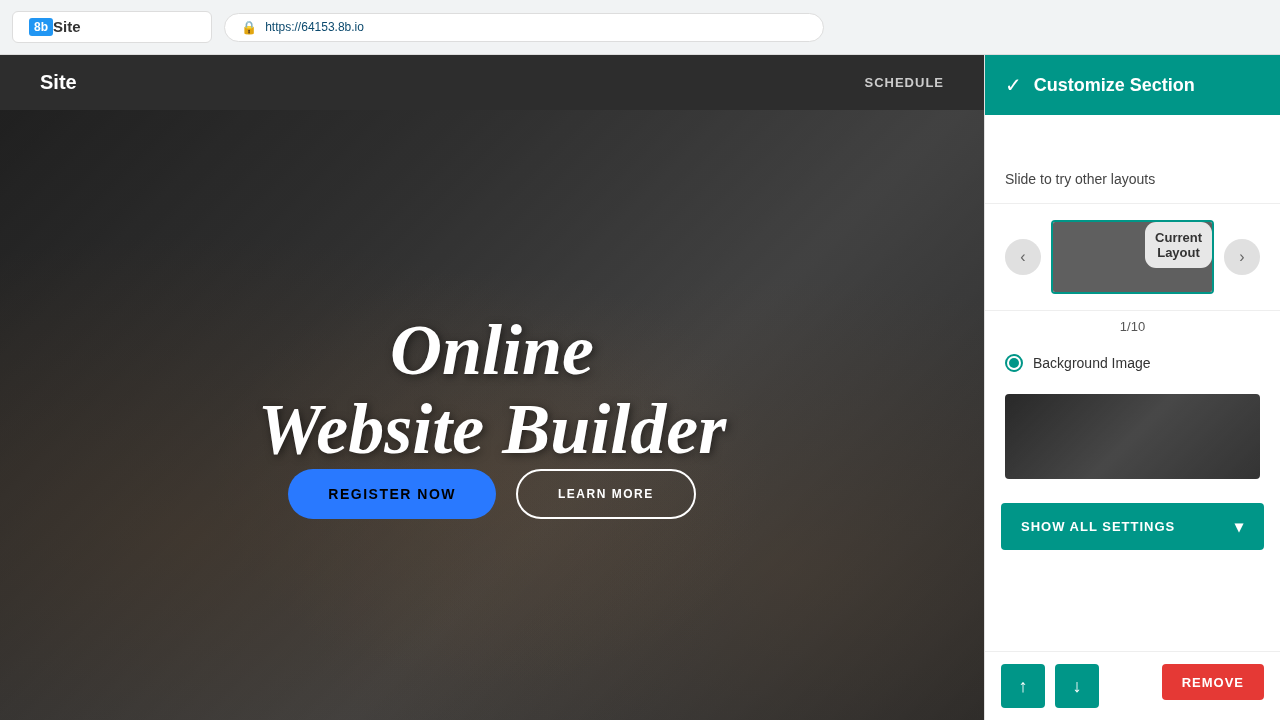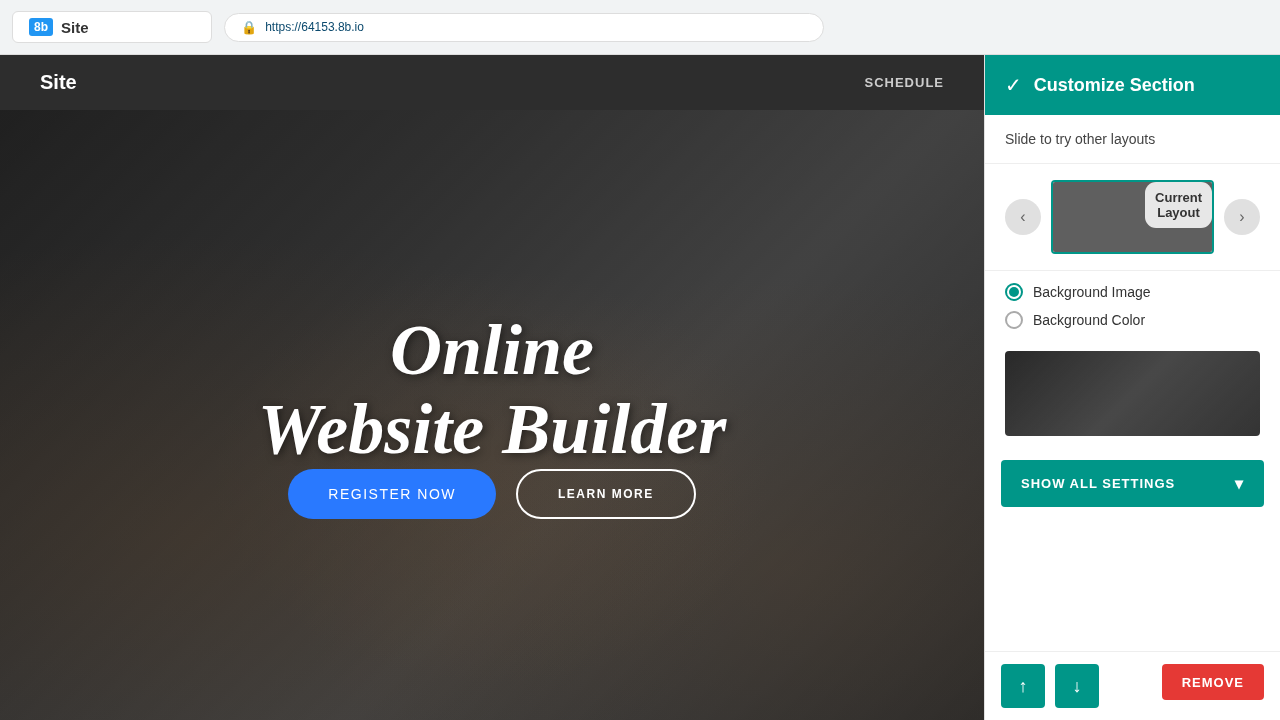--- a/index.html
+++ b/index.html
@@ -11,22 +11,20 @@
       align-items: center;
       height: 55px;
       background: #f1f3f4;
       border-bottom: 1px solid #ddd;
       padding: 0 12px;
       gap: 12px;
       flex-shrink: 0;
     }
     .browser-logo {
       display: flex;
-      align-items: center;
-      gap: 8px;
       font-weight: bold;
       font-size: 15px;
       color: #333;
       background: white;
       border: 1px solid #ddd;
       border-radius: 6px;
       padding: 6px 16px;
       min-width: 200px;
     }
     .logo-badge {
@@ -135,26 +133,26 @@
       line-height: 1.1;
       text-shadow: 2px 2px 8px rgba(0,0,0,0.5);
     }
     .hero-buttons {
       display: flex;
       gap: 20px;
       justify-content: center;
     }
     .btn-register {
       background: #2979ff;
-      color: #ffffff;
+      color: #000000;
       border: none;
       border-radius: 30px;
       padding: 16px 40px;
       font-size: 14px;
-      font-weight: 400;
+      font-weight: 700;
       letter-spacing: 1.5px;
       cursor: pointer;
       text-align: center;
     }
     .btn-learn {
       background: transparent;
       color: white;
       border: 2px solid white;
       border-radius: 30px;
       padding: 16px 40px;
@@ -191,20 +189,21 @@
       font-size: 18px;
       font-weight: 600;
     }
 
     .panel-subtitle {
       padding: 16px 20px;
       font-size: 14px;
       color: #444;
       border-bottom: 1px solid #eee;
       flex-shrink: 0;
+      margin-top: 40px;
     }
 
     .layout-carousel {
       padding: 16px 20px;
       display: flex;
       align-items: center;
       gap: 10px;
       border-bottom: 1px solid #eee;
       flex-shrink: 0;
     }
@@ -427,32 +426,29 @@
 
     <div class="layout-carousel">
       <button class="carousel-btn">‹</button>
       <div class="carousel-preview">
         <div class="carousel-preview-inner"></div>
         <div class="current-layout-label">Current<br>Layout</div>
       </div>
       <button class="carousel-btn">›</button>
     </div>
 
+    <div class="layout-counter">1/10</div>
 
     <div class="bg-options">
       <div class="bg-option">
         <div class="radio-outer">
           <div class="radio-inner"></div>
         </div>
         <span class="bg-option-label">Background Image</span>
       </div>
-      <div class="bg-option">
-        <div class="radio-outer-empty"></div>
-        <span class="bg-option-label">Background Color</span>
-      </div>
     </div>
 
     <div class="bg-thumbnail"></div>
 
     <button class="show-all-btn">
       <span>SHOW ALL SETTINGS</span>
       <span class="chevron">▾</span>
     </button>
 
     <div class="panel-footer">

